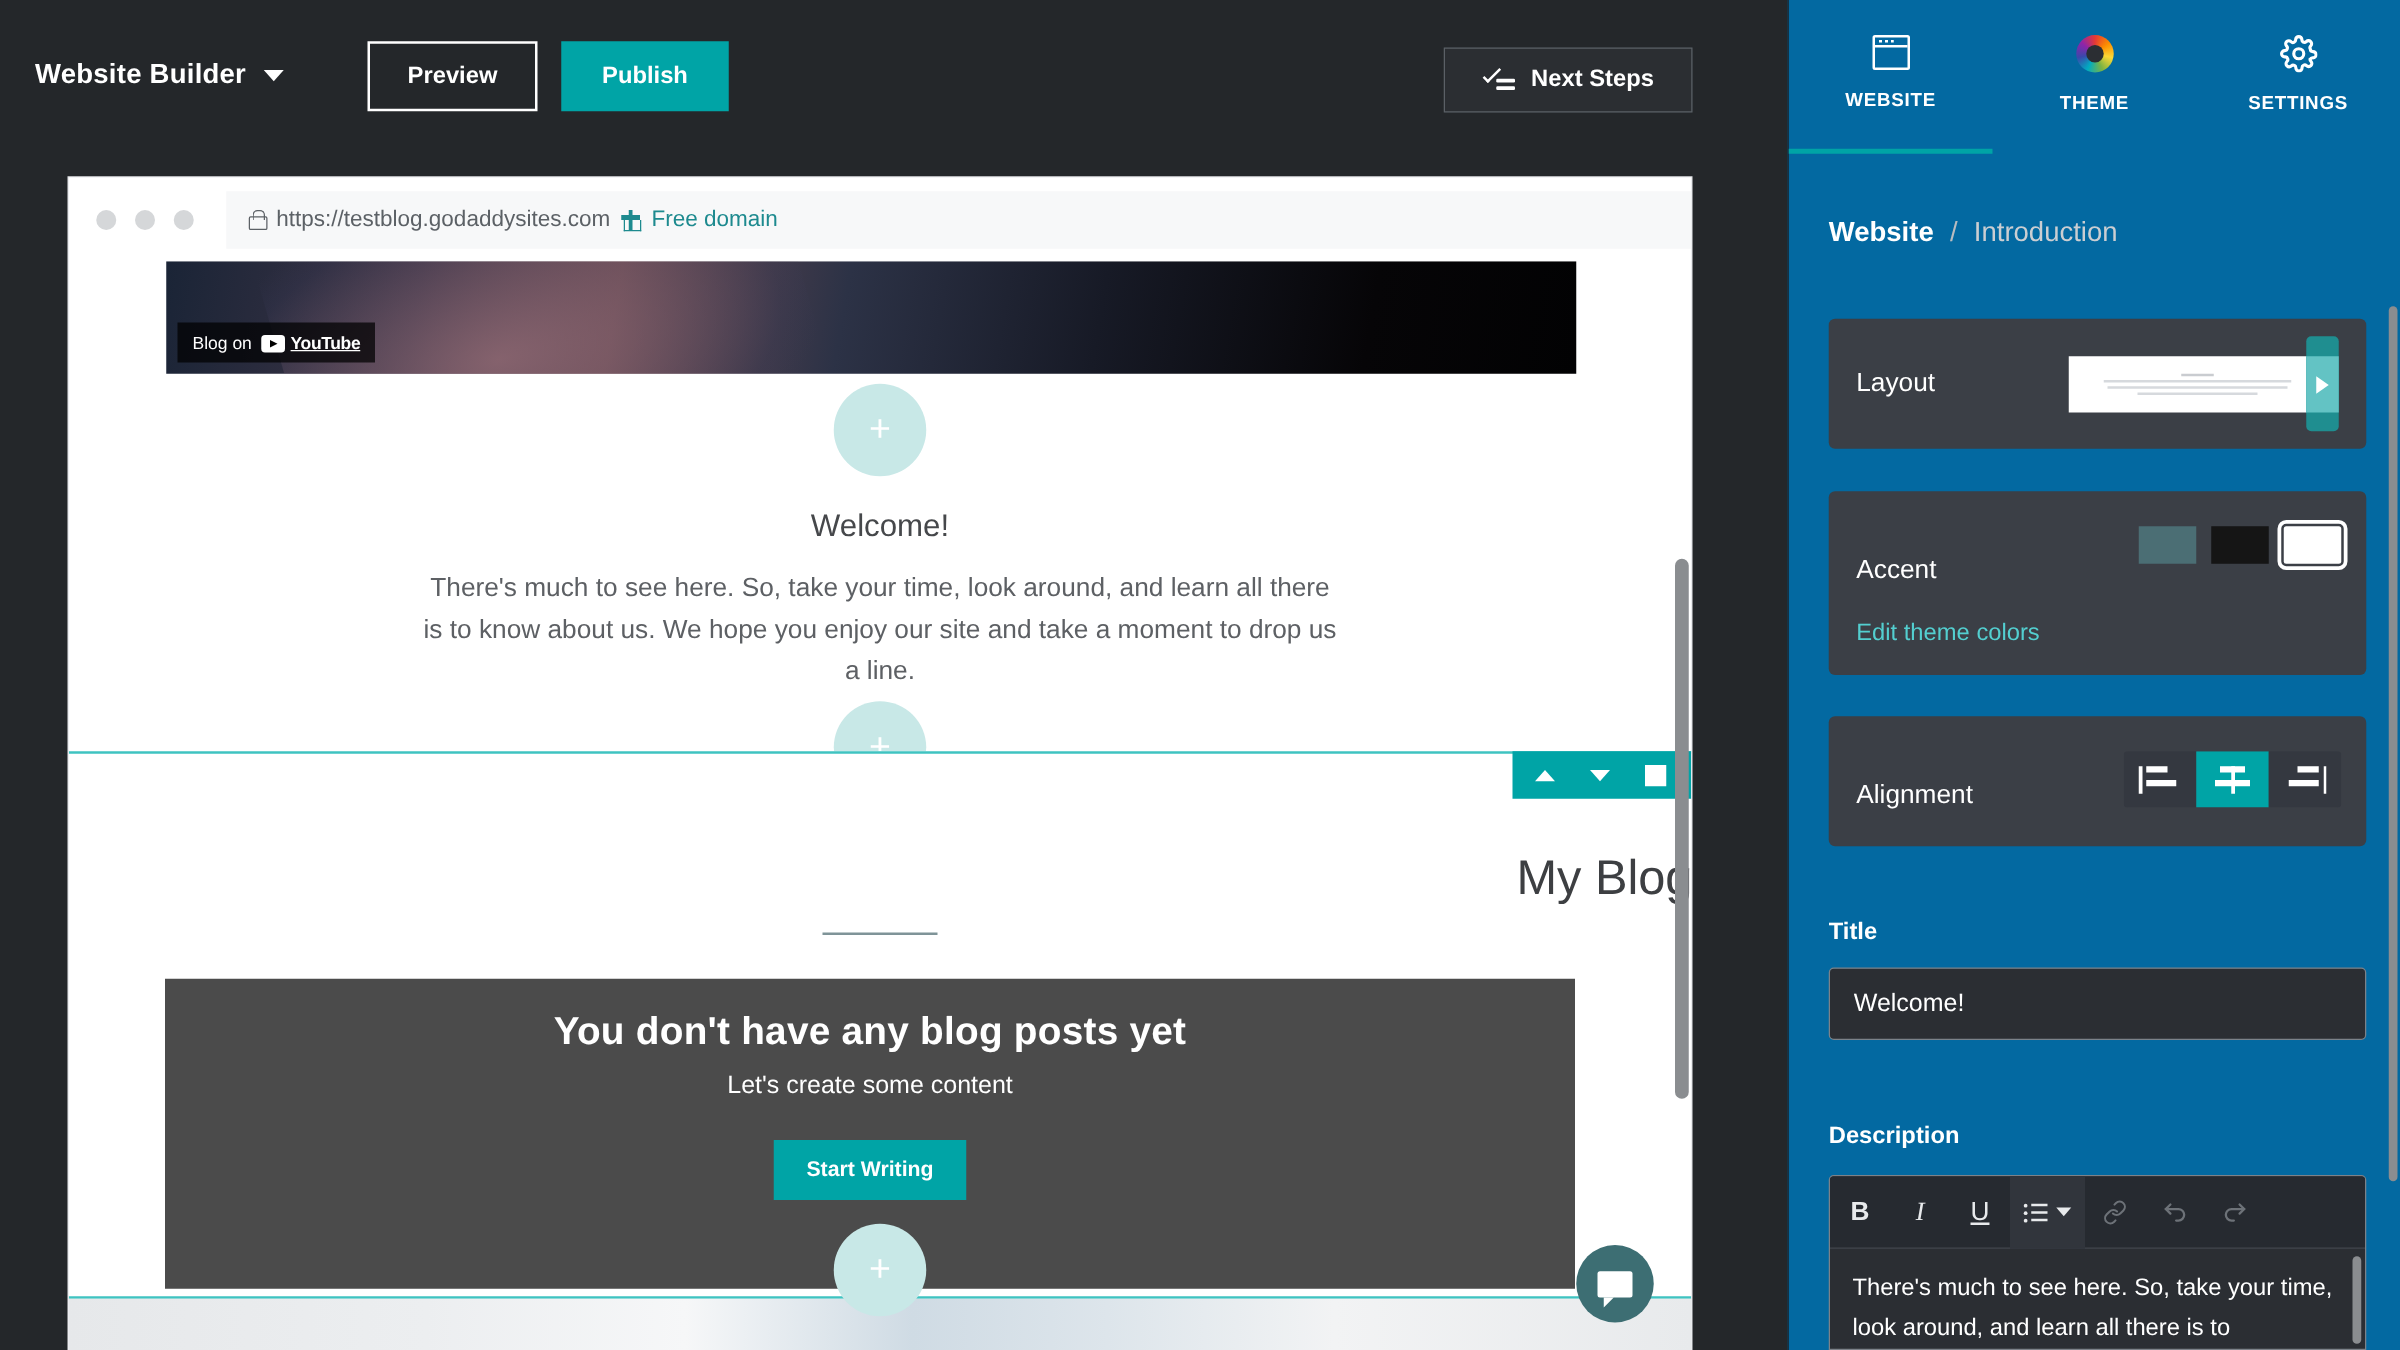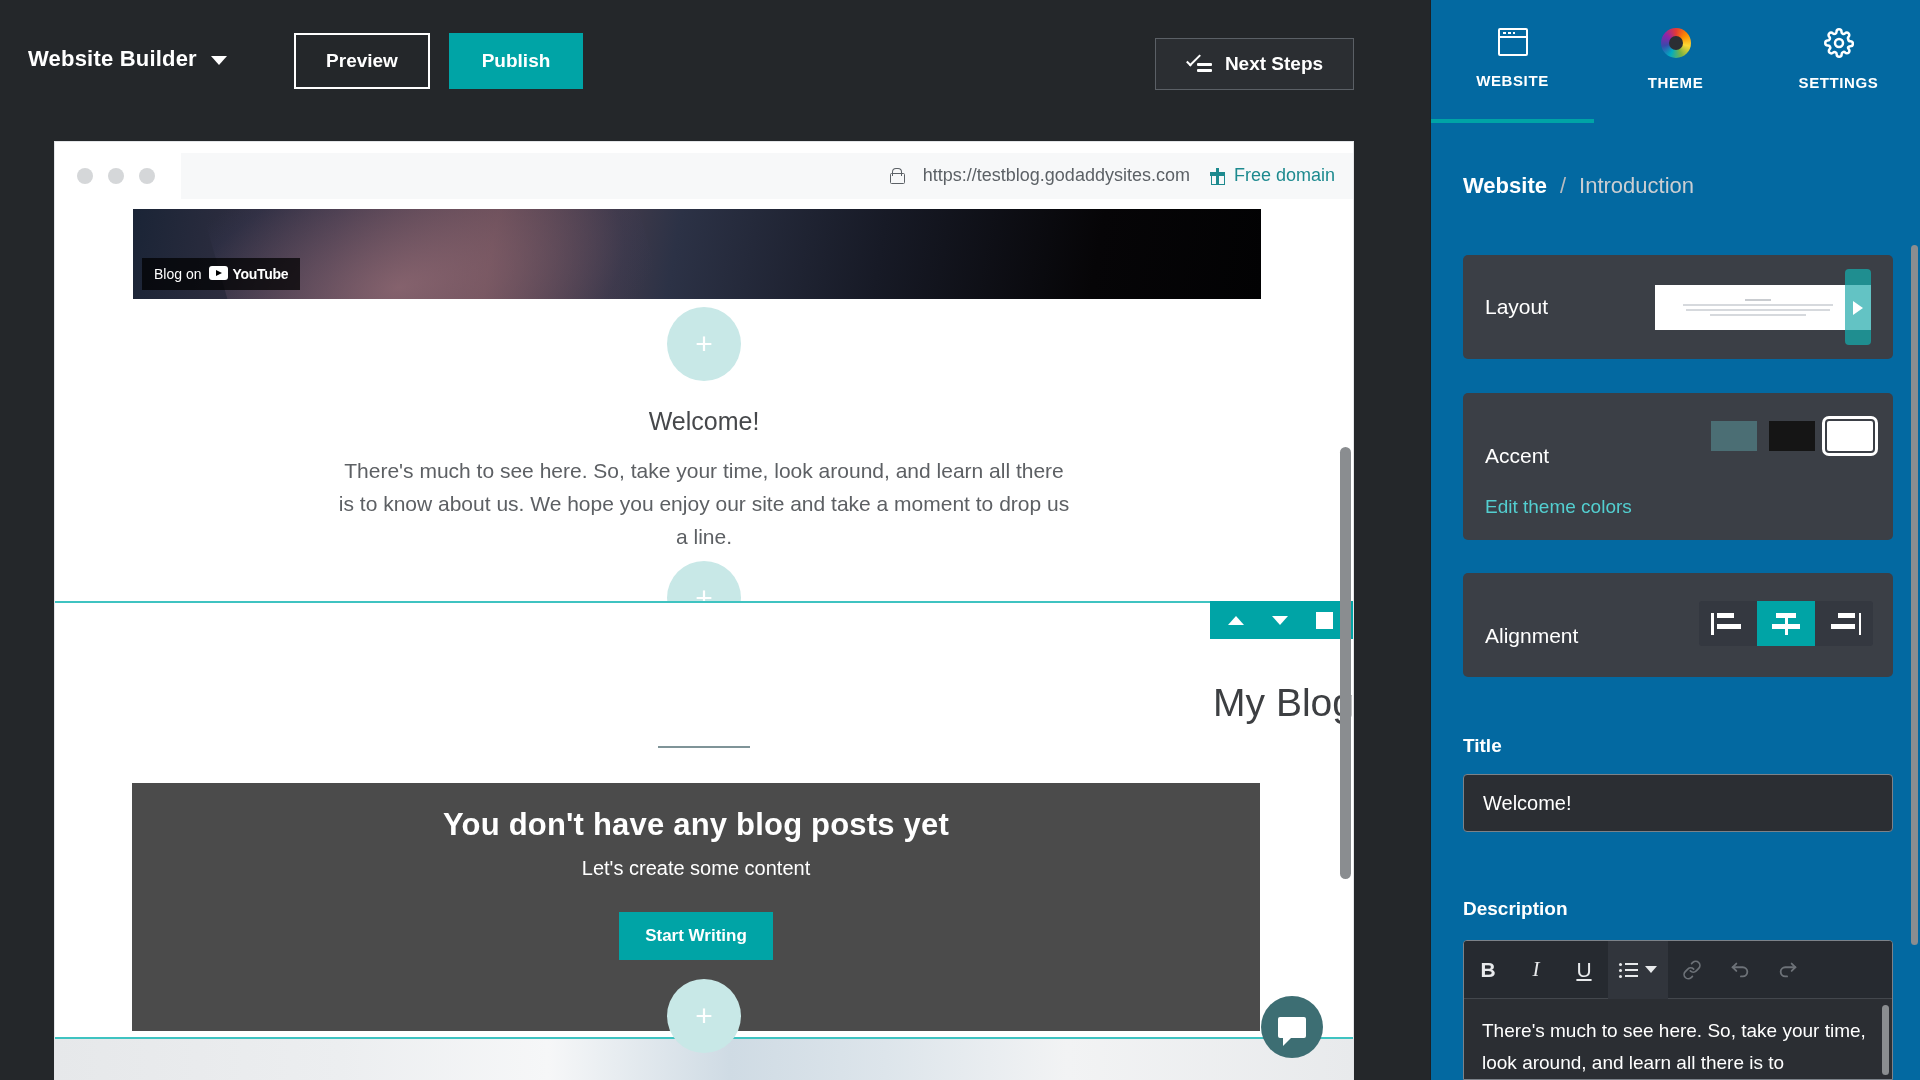--- a/index.html
+++ b/index.html
@@ -70,22 +70,22 @@
     overflow: hidden;
   }
   .browser-chrome {
     height: 67px; background: #ffffff; display: flex; align-items: center;
     padding: 0 0 0 22px; position: relative;
   }
   .dots { display: flex; gap: 15px; align-items: center; }
   .dot { width: 16px; height: 16px; border-radius: 50%; background: #d5d7d9; }
   .urlbar {
     margin-left: 26px; height: 46px; flex: 1;
-    background: #f7f8f9; display: flex; align-items: center; gap: 20px;
-    padding: 0 18px; font-size: 18px; color: #5c6166; justify-content: flex-end;
+    background: #f7f8f9; display: flex; align-items: center; gap: 9px;
+    padding: 0 18px; font-size: 18px; color: #5c6166;
   }
   .lock { width: 13px; height: 16px; position: relative; flex: 0 0 13px; }
   .lock::before {
     content: ""; position: absolute; left: 2.5px; top: 0; width: 8px; height: 7px;
     border: 1.8px solid #5c6166; border-bottom: none; border-radius: 4px 4px 0 0;
   }
   .lock::after {
     content: ""; position: absolute; left: 0; bottom: 0; width: 13px; height: 9px;
     border: 1.6px solid #5c6166; border-radius: 1.5px;
   }
@@ -114,21 +114,21 @@
   .video::before {
     content: ""; position: absolute; left: 90px; top: -70px; width: 420px; height: 230px;
     background: radial-gradient(ellipse at 40% 60%, rgba(150,110,120,.75), rgba(60,60,90,.2) 65%, transparent 75%);
     transform: rotate(-16deg);
   }
   .yt-badge {
     position: absolute; left: 9px; bottom: 9px; height: 32px;
     background: rgba(0,0,0,.72); display: flex; align-items: center; gap: 8px;
     padding: 0 12px; color: #fff; font-size: 14px;
   }
-  .yt-logo { display: flex; align-items: flex-start; gap: 4px; }
+  .yt-logo { display: flex; align-items: flex-end; gap: 4px; text-decoration: underline; }
   .yt-play {
     width: 19px; height: 14px; background: #fff; border-radius: 3px;
     position: relative;
   }
   .yt-play::after {
     content: ""; position: absolute; left: 7px; top: 3.5px;
     border-left: 6px solid #000; border-top: 3.5px solid transparent; border-bottom: 3.5px solid transparent;
   }
   .yt-word { font-size: 14px; font-weight: bold; color: #fff; letter-spacing: -.3px; }
 

